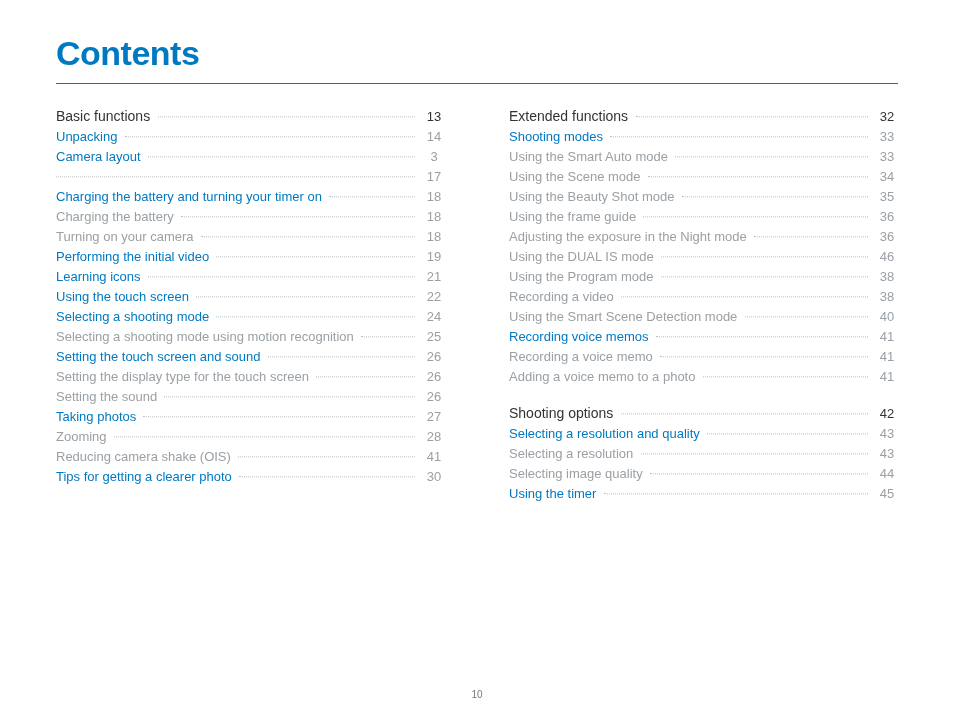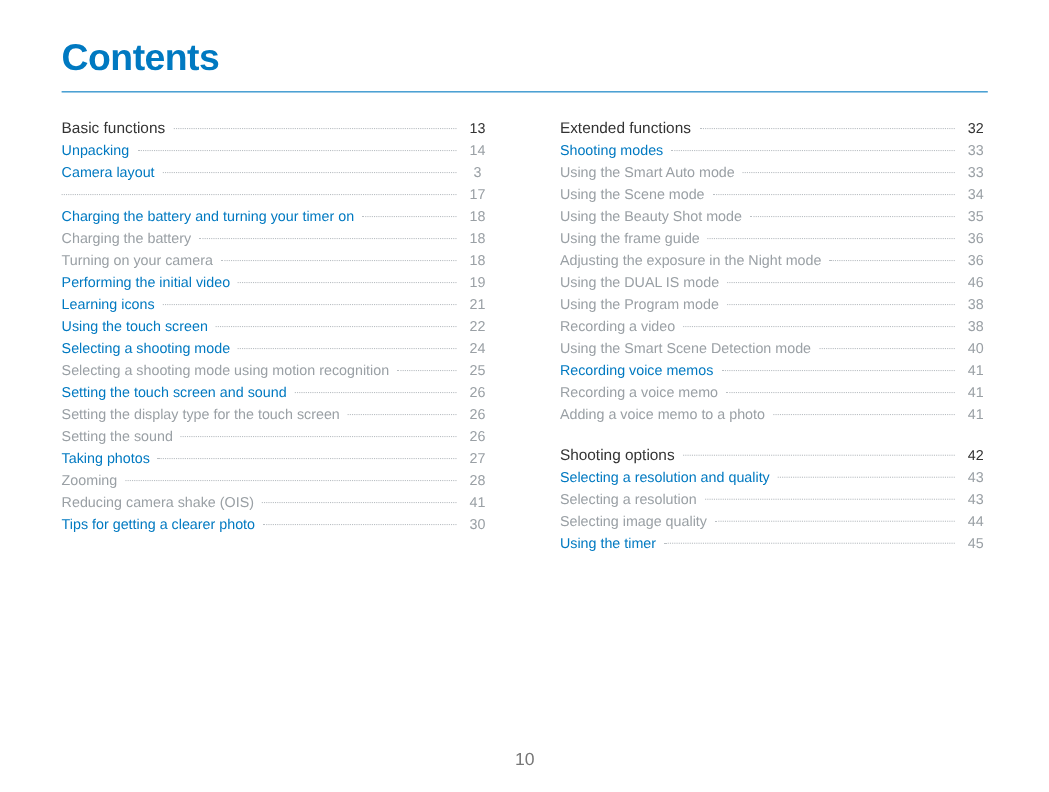--- a/index.html
+++ b/index.html
@@ -72,21 +72,21 @@
     text-align:center;
     font-size:13px;
   }
   .toc-line.head .pg{color:var(--ink)}
   .spacer{height:16px}
   .pagenum{
     position:absolute;
     left:0;right:0;
     bottom:20px;
     text-align:center;
-    font-size:16px;
+    font-size:10px;
     color:#777;
   }
 </style>
 </head>
 <body>
 
 <div class="title">Contents</div>
 <div class="rule"></div>
 
 <div class="cols">

